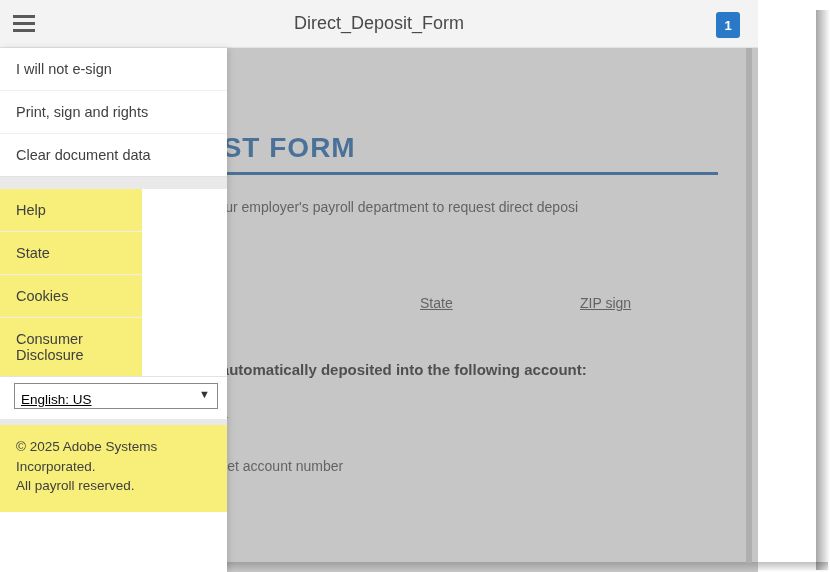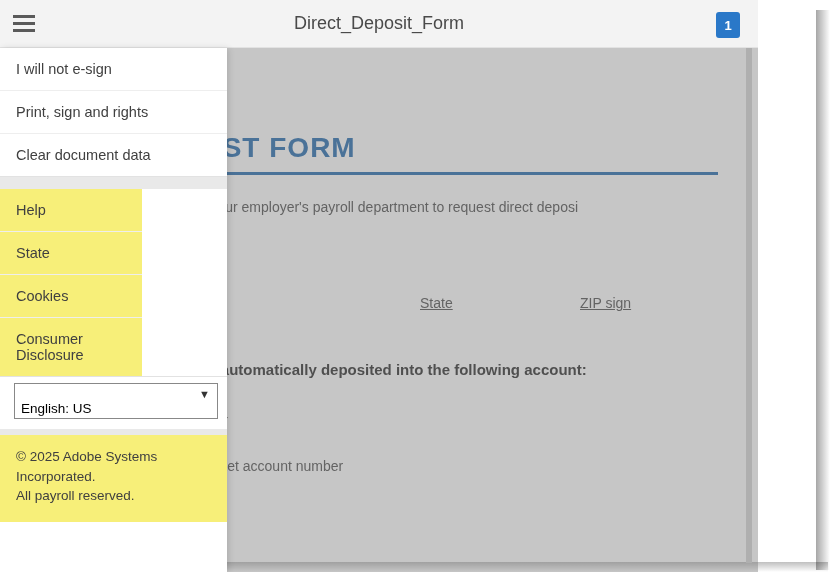--- a/index.html
+++ b/index.html
@@ -37,21 +37,21 @@
   
   .sidebar { position:absolute; top:48px; left:0; width:227px; bottom:0; background:#fff; z-index:30; box-shadow: 2px 0 6px rgba(0,0,0,.12); display:flex; flex-direction:column;}
   .side-group { border-bottom:1px solid #e2e2e2; }
   .side-item { padding: 13px 16px; font-size:14.5px; color:#404040; cursor:pointer; border-bottom:1px solid #eee;}
   .side-item:last-child { border-bottom:none; }
   .spacer { height:12px; background:#e9e9e9; }
   .hi-group .side-item { background: #fff; }
   .hi { background:#f7ef79 !important; }
   .hi-narrow { width:142px; }  
   .lang-wrap { padding: 6px 14px 10px; }
-  .lang-select { width:204px; height:26px; border:1px solid #888; background:#fff; font-size:13.5px; padding:17px 6px; position:relative;}
+  .lang-select { width:204px; height:26px; border:1px solid #888; background:#fff; font-size:13.5px; padding:8px 6px; position:relative;text-decoration:underline;}
   .lang-select::after { content:"▼"; position:absolute; right:7px; top:4px; font-size:11px; color:#333;}
   .copyright { padding: 12px 16px 16px; font-size:13.5px; color:#404040; line-height:1.45; }
   .hi-block { background:#f7ef79; }
 
   
   .vtrack { position:absolute; top:48px; right:6px; bottom:2px; width:6px; background:#d8d8d8; z-index:6;}
 </style>
 </head>
 <body>
 

